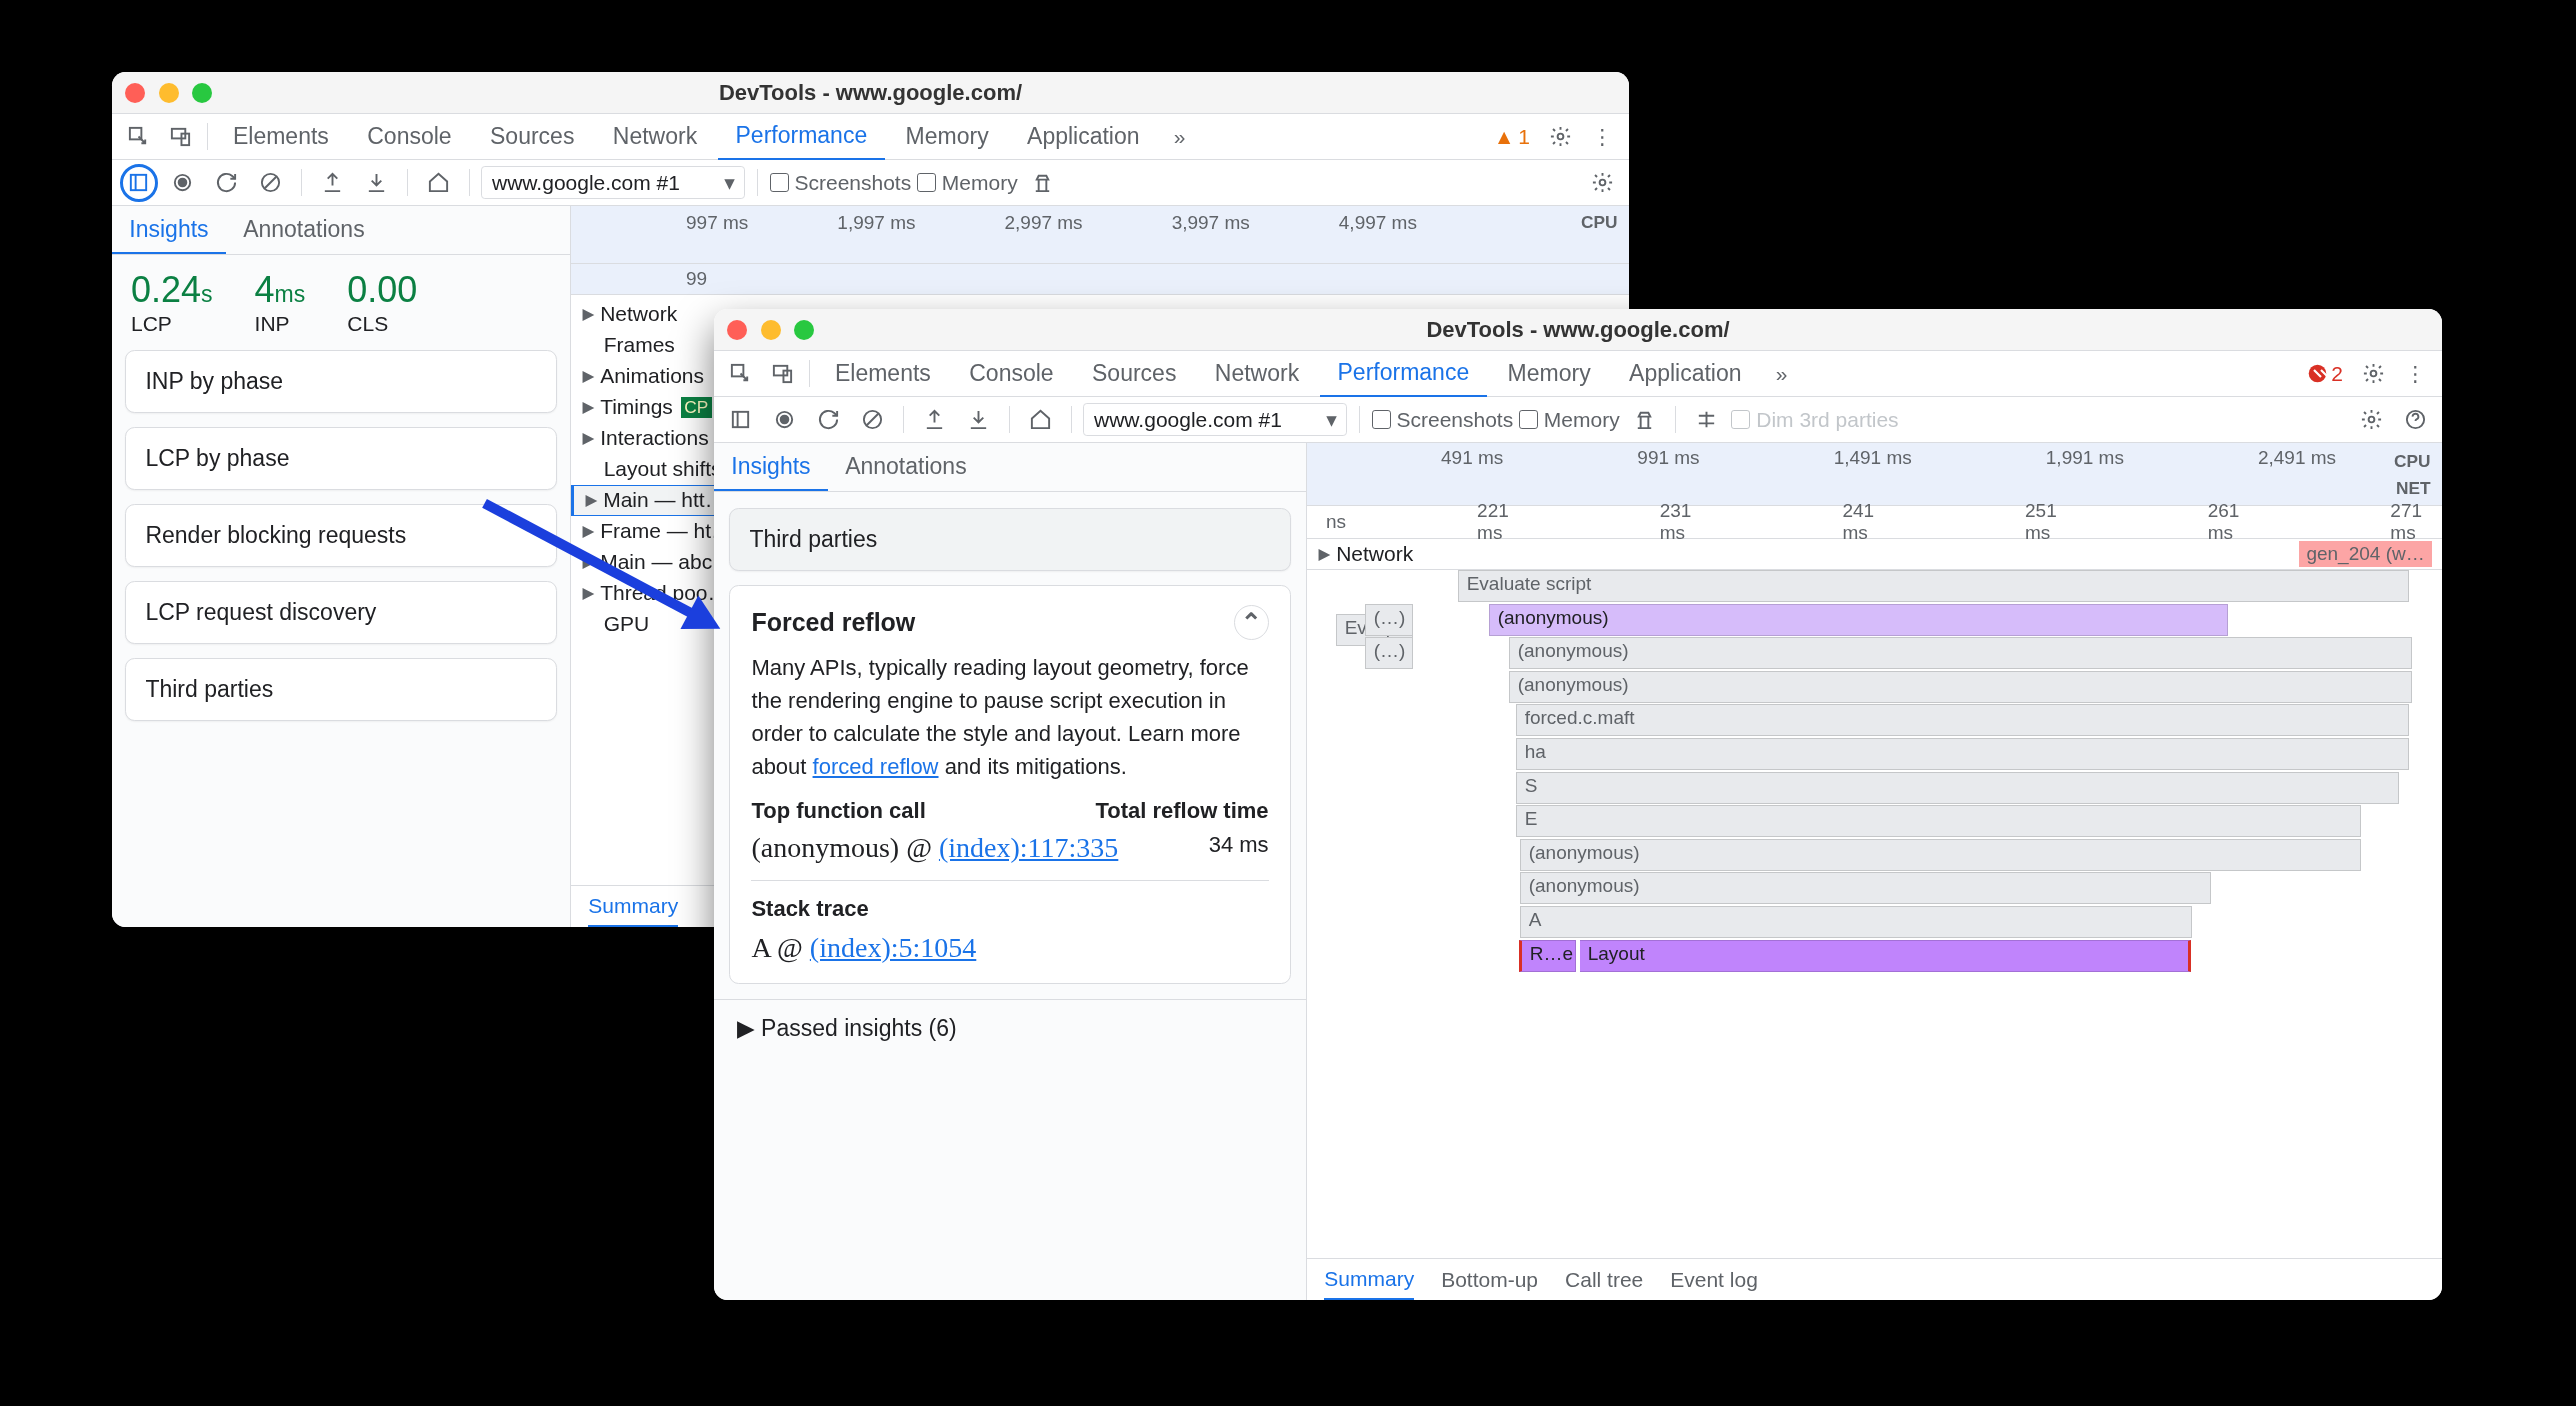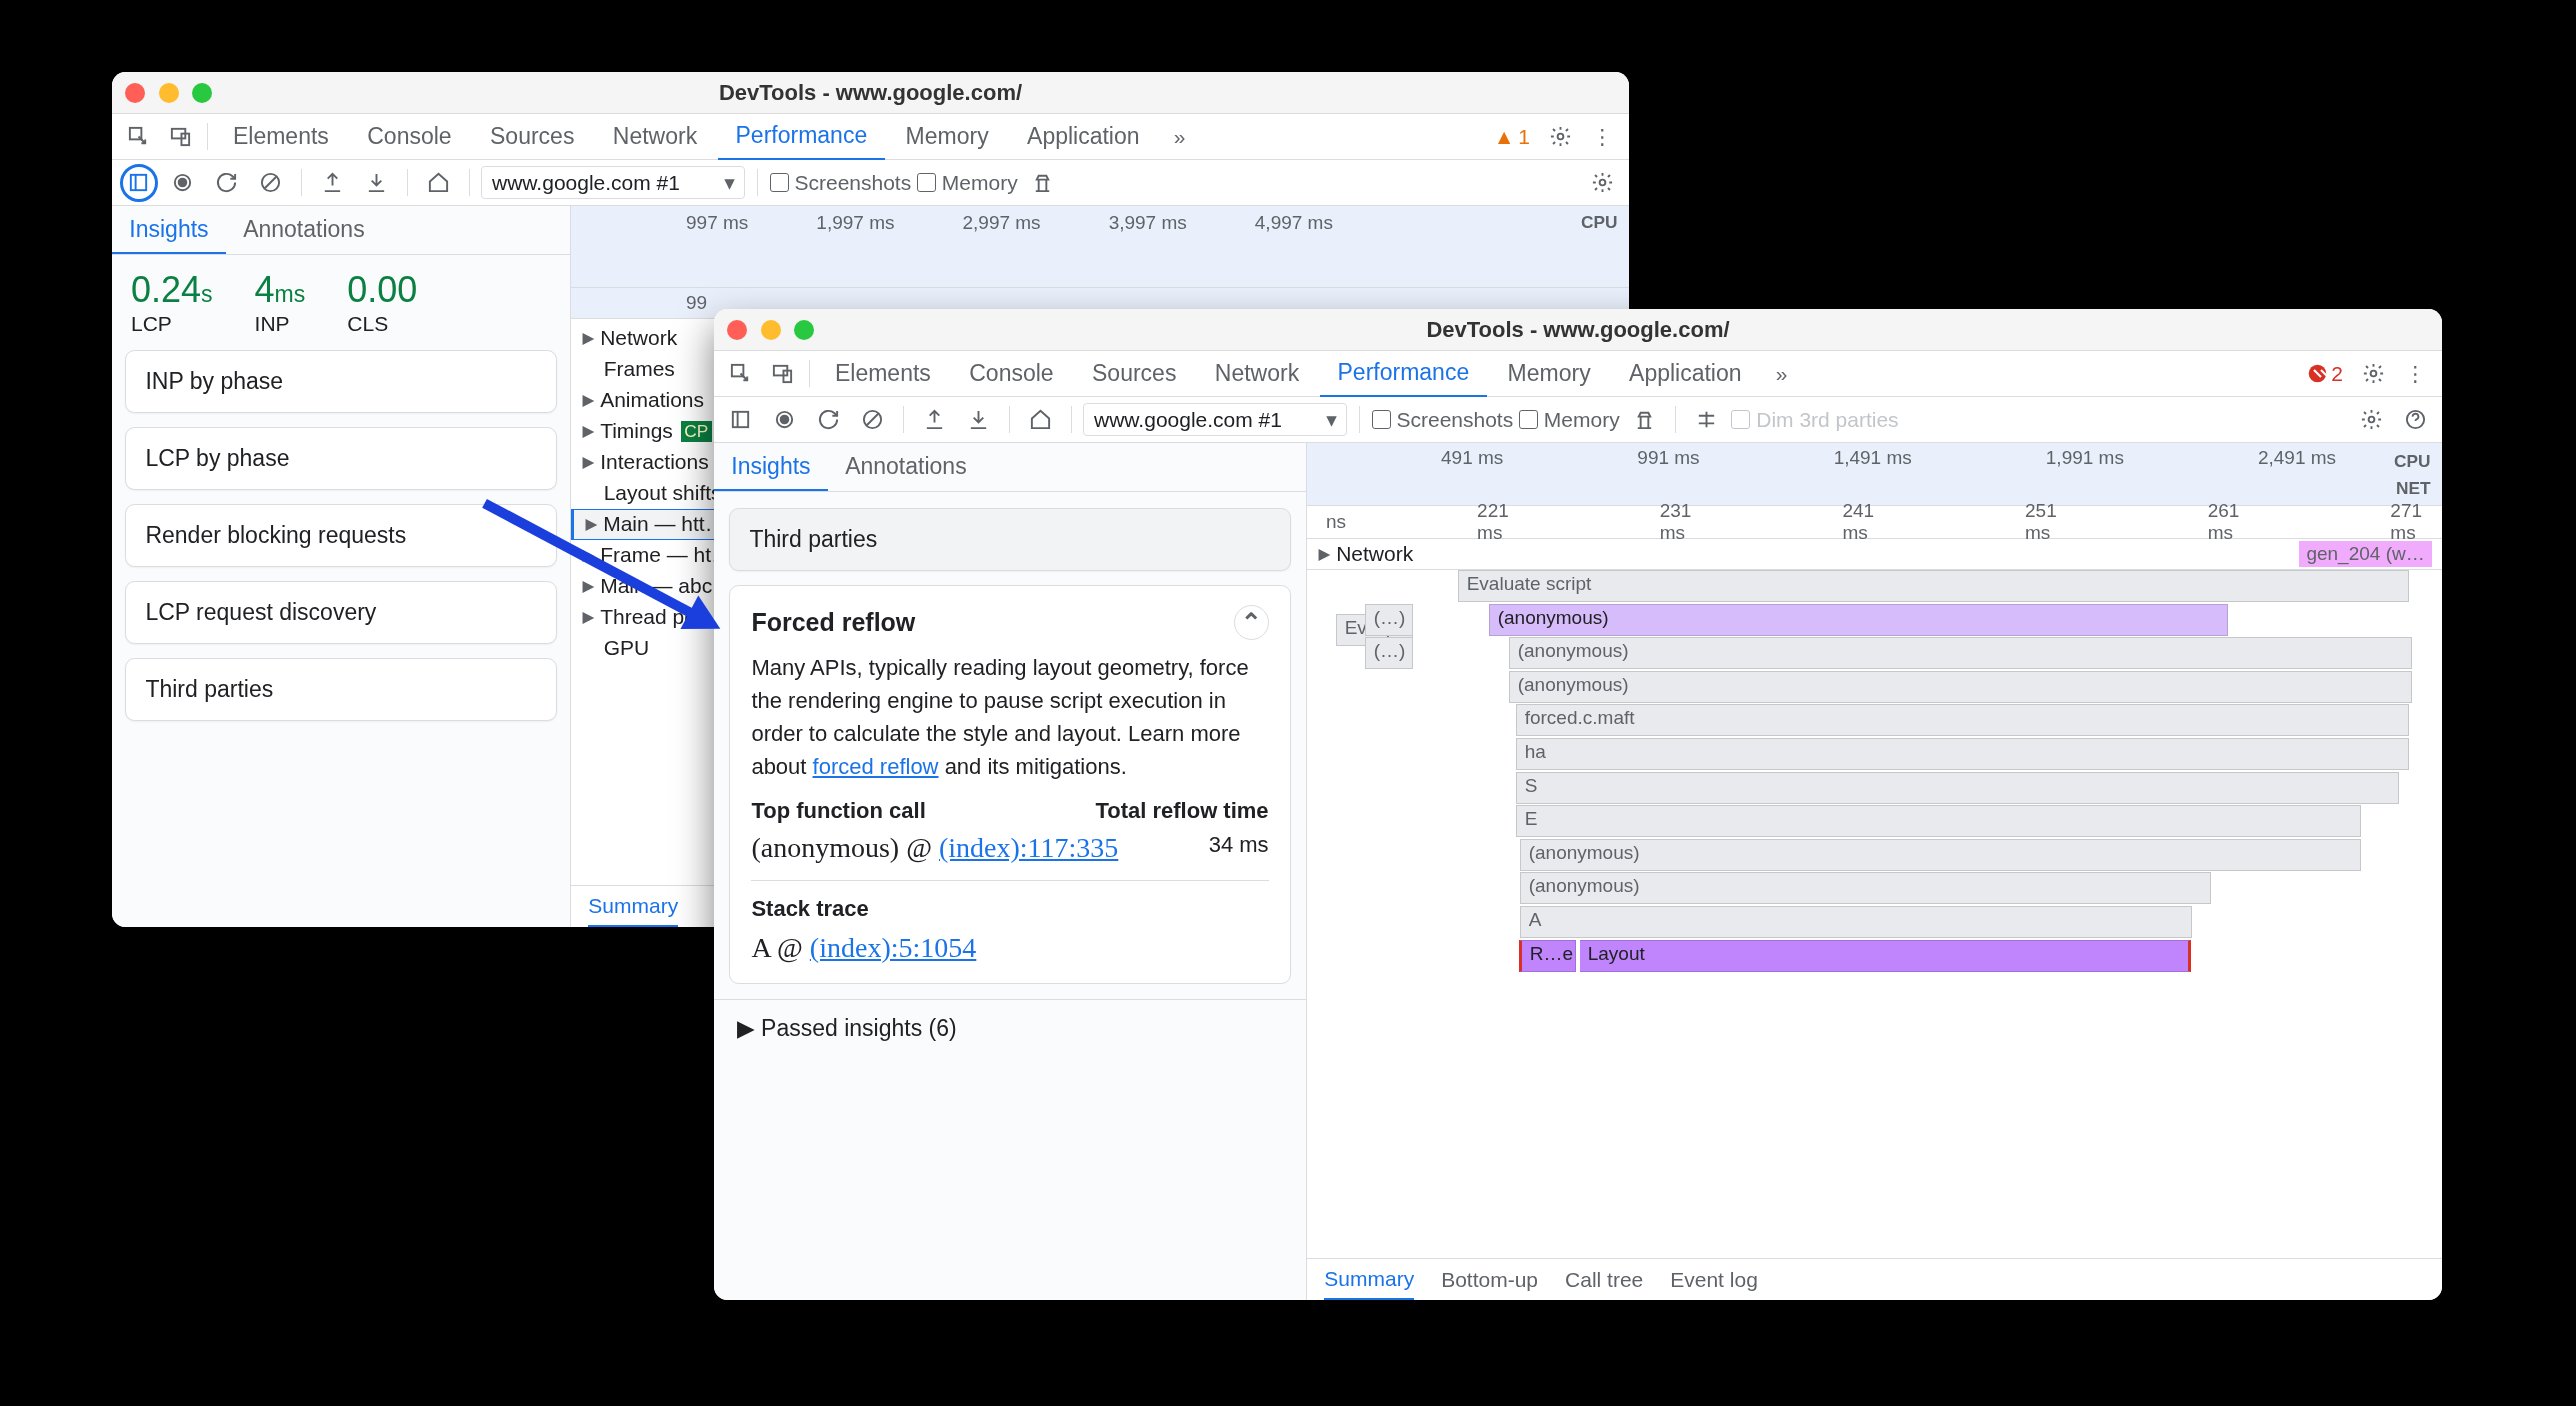--- a/index.html
+++ b/index.html
@@ -208,21 +208,21 @@
       </div>
       <div class="insight-list">
         <div class="insight-card">INP by phase</div>
         <div class="insight-card">LCP by phase</div>
         <div class="insight-card">Render blocking requests</div>
         <div class="insight-card">LCP request discovery</div>
         <div class="insight-card">Third parties</div>
       </div>
     </div>
     <div class="main-pane">
-      <div class="ruler" style="height:82px; align-items:flex-start; padding-top:5.8px; gap:68px;">
+      <div class="ruler" style="height:58px; align-items:flex-start; padding-top:5.8px; gap:89px;">
         <span>997 ms</span>
         <span>1,997 ms</span>
         <span>2,997 ms</span>
         <span>3,997 ms</span>
         <span>4,997 ms</span>
         <span class="cpu">CPU</span>
       </div>
       <div class="ruler" style="height:31px;">
         <span>99</span>
       </div>
@@ -471,21 +471,21 @@
         <span>221 ms</span>
         <span>231 ms</span>
         <span>241 ms</span>
         <span>251 ms</span>
         <span>261 ms</span>
         <span>271 ms</span>
       </div>
       <div class="track-row" style="border-bottom:1px solid #dadce0; font-size:21px;">
         <span class="tri">▶</span>
             <span>Network</span>
-        <span style="margin-left:auto; margin-right:9.6px; background:#f0abfc; padding:1.9px 7.7px; font-size:19px; color:#5f6368;">gen_204 (w…</span>
+        <span style="margin-left:auto; margin-right:9.6px; background:#fca5a5; padding:1.9px 7.7px; font-size:19px; color:#5f6368;">gen_204 (w…</span>
       </div>
 
       <div class="flame">
         <div class="fbar fb-grey" style="left:29px;top:0;width:77px;margin-top:44px;">Ev…pt</div>
         <div class="fbar fb-grey" style="left:151px;top:0;width:951px;">Evaluate script</div>
         <div class="fbar fb-grey" style="left:58px;top:34px;width:48px;">(…)</div>
         <div class="fbar fb-purple" style="left:182px;top:34px;width:739px;">(anonymous)</div>
         <div class="fbar fb-grey" style="left:58px;top:67px;width:48px;">(…)</div>
         <div class="fbar fb-grey" style="left:202px;top:67px;width:903px;">(anonymous)</div>
         <div class="fbar fb-grey" style="left:202px;top:101px;width:903px;">(anonymous)</div>

